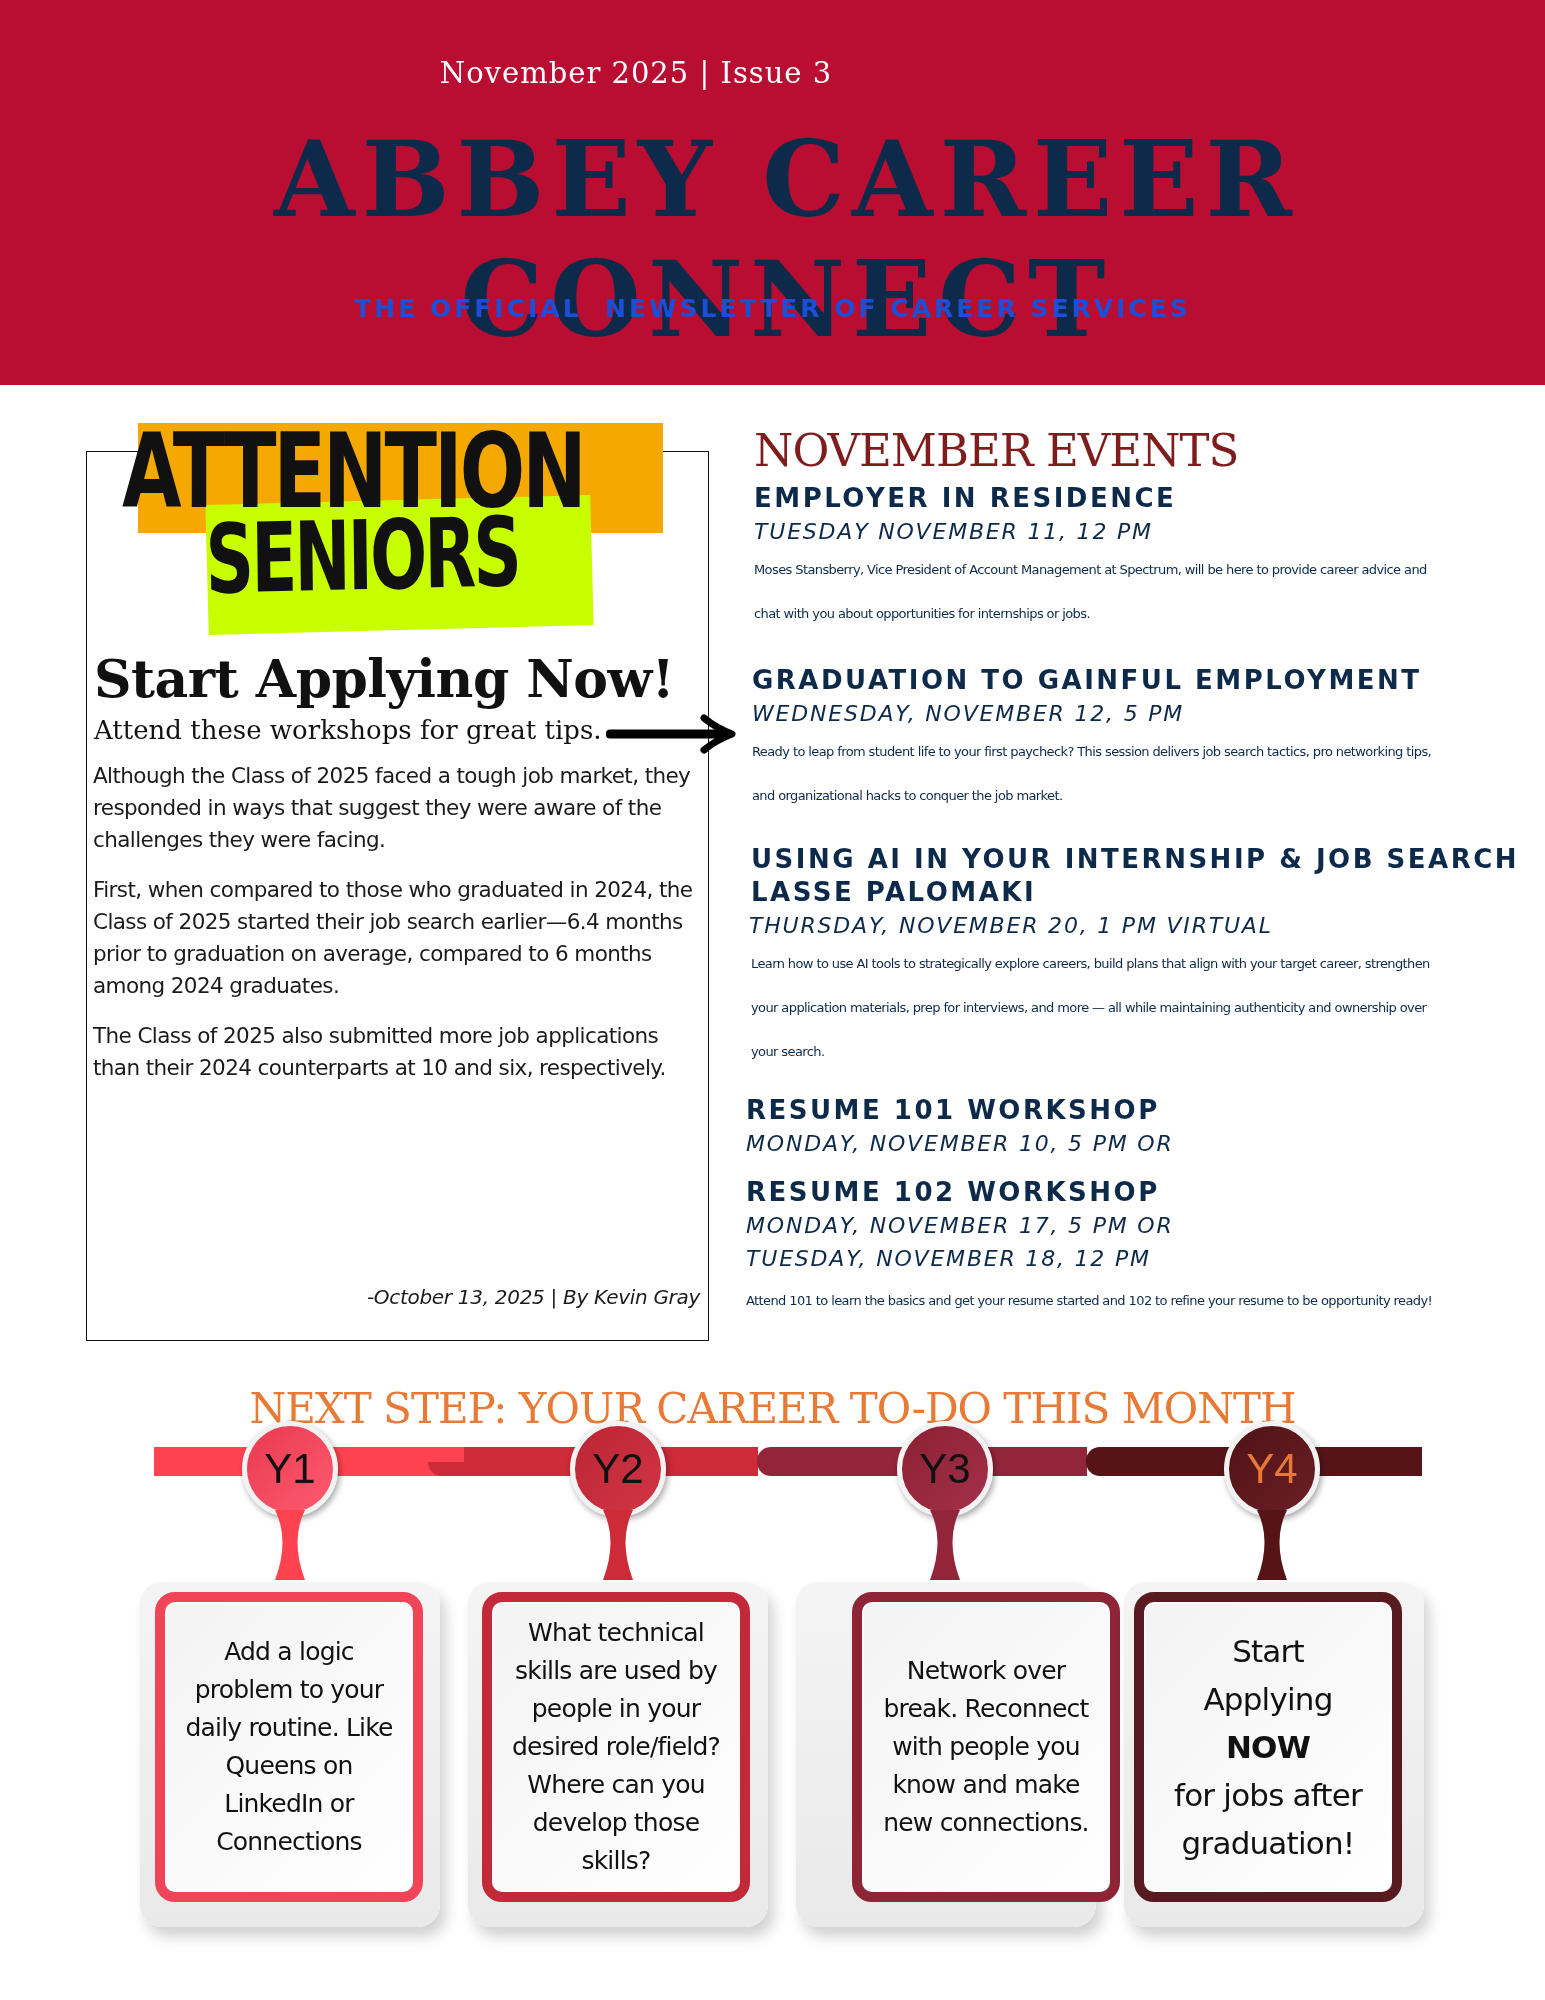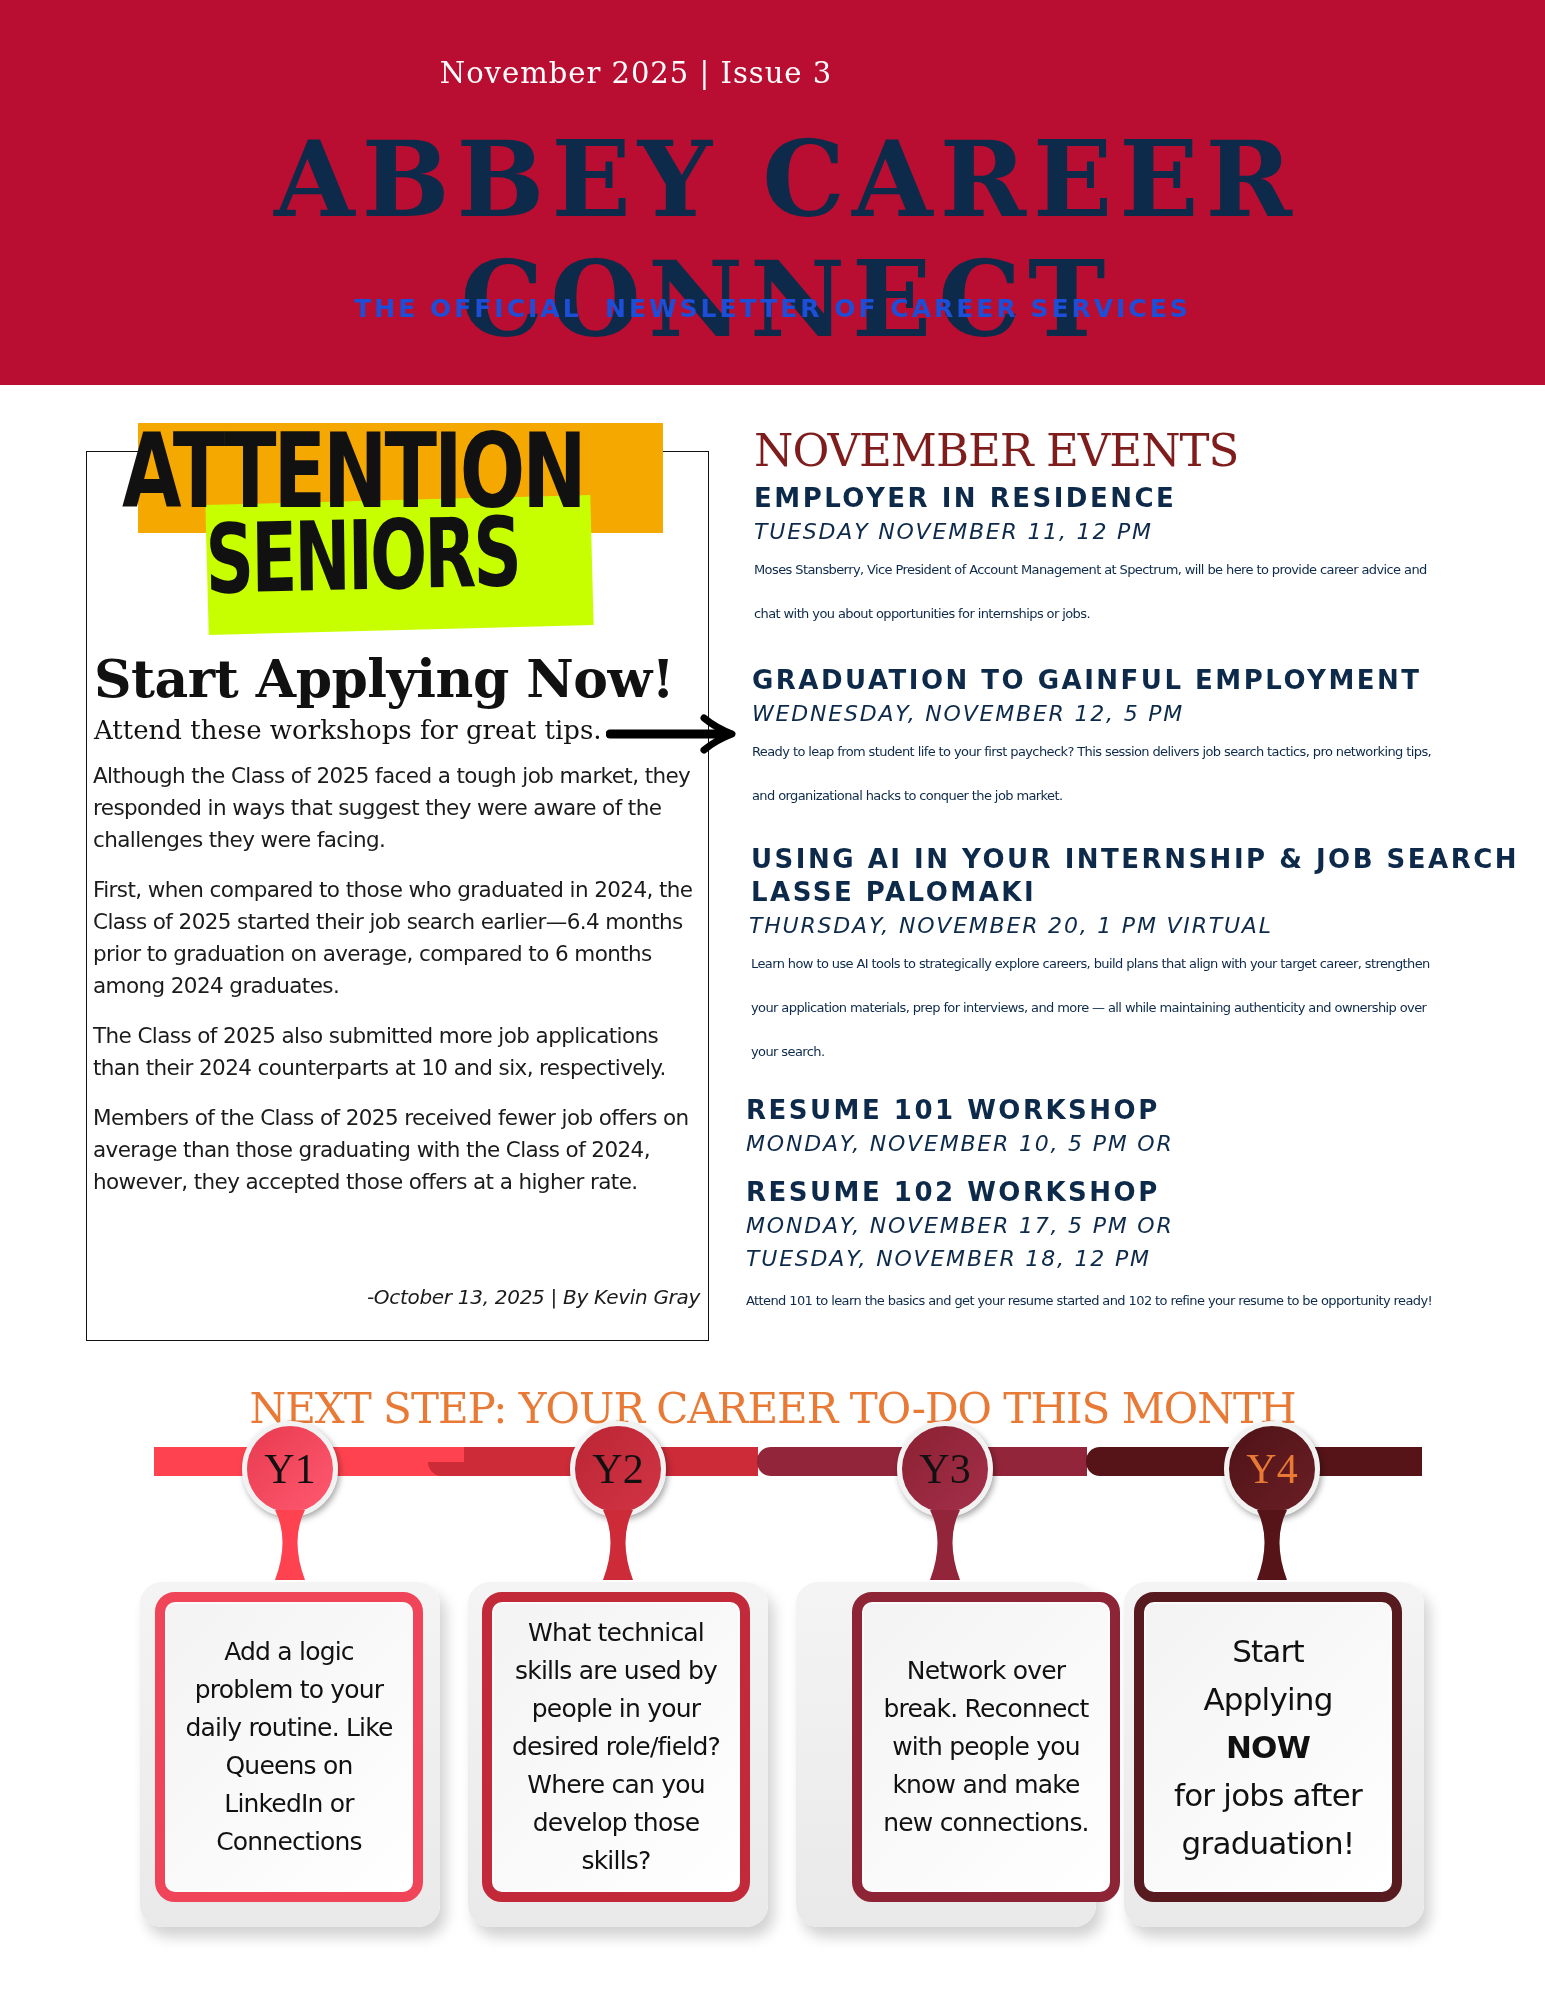--- a/index.html
+++ b/index.html
@@ -30,21 +30,21 @@
   
   .events-title { position: absolute; left: 754px; top: 424px; font-family: "DejaVu Serif", serif; font-size: 45px; color: #7f1d1d; white-space: nowrap; letter-spacing: -1px; }
   .event { position: absolute; color: #0d2a4a; }
   .event .ev-title { font-family: "DejaVu Sans", sans-serif; font-weight: bold; font-size: 26px; letter-spacing: 2.5px; line-height: 33px; white-space: nowrap; }
   .event .ev-date { font-family: "DejaVu Sans", sans-serif; font-size: 22px; letter-spacing: 1.8px; line-height: 33px; white-space: nowrap; font-style: italic; }
   .event .ev-desc { font-family: "DejaVu Sans", sans-serif; font-size: 13px; line-height: 44px; letter-spacing: -0.6px; }
 
   
   .next-title { position: absolute; left: 0; top: 1362px; width: 1545px; text-align: center; font-family: "DejaVu Serif", serif; font-size: 42px; color: #e87a35; white-space: nowrap; letter-spacing: -1px; margin-top: 22px; }
   .track { position: absolute; top: 1447px; height: 29px; }
-  .node { position: absolute; top: 1421px; width: 86px; height: 86px; border-radius: 50%; border: 5px solid #f2f2f2; box-shadow: 2px 3px 6px rgba(0,0,0,0.35); display: flex; align-items: center; justify-content: center; font-family: Liberation Serif, serif; font-size: 42px; box-sizing: content-box; }
+  .node { position: absolute; top: 1421px; width: 86px; height: 86px; border-radius: 50%; border: 5px solid #f2f2f2; box-shadow: 2px 3px 6px rgba(0,0,0,0.35); display: flex; align-items: center; justify-content: center; font-family: Liberation Sans, sans-serif; font-size: 42px; box-sizing: content-box; }
   .stem { position: absolute; top: 1510px; width: 34px; height: 70px; }
   .card-outer { position: absolute; top: 1582px; width: 300px; height: 345px; border-radius: 22px; background: linear-gradient(180deg,#f4f4f4,#e9e9e9); box-shadow: 6px 10px 14px rgba(0,0,0,0.18); }
   .card { position: absolute; top: 1592px; width: 268px; height: 310px; border-radius: 20px; box-sizing: border-box; border: 10px solid; background: linear-gradient(135deg,#f3f3f3,#ffffff); box-shadow: inset 0 0 0 2px rgba(255,255,255,0.6); display: flex; align-items: center; justify-content: center; text-align: center; }
   .card-text { font-family: "DejaVu Sans", sans-serif; font-size: 25px; line-height: 38px; color: #111; padding: 0 10px; letter-spacing: -0.8px; }
   .card-text.big { font-size: 31px; line-height: 48px; }
   .card-text b { font-weight: bold; }
 </style>
 </head>
 <body>
 
@@ -63,21 +63,20 @@
 <div class="subhead">Attend these workshops for great tips.</div>
 <svg class="arrow" viewBox="0 0 132 40">
   <path d="M4 20 L118 20" stroke="#000" stroke-width="9" stroke-linecap="round" fill="none"></path>
   <path d="M98 4 Q110 14 126 20 Q110 26 98 36" stroke="#000" stroke-width="7" stroke-linecap="round" stroke-linejoin="round" fill="none"></path>
 </svg>
 
 <div class="article-body">
   <p>Although the Class of 2025 faced a tough job market, they responded in ways that suggest they were aware of the challenges they were facing.</p>
   <p>First, when compared to those who graduated in 2024, the Class of 2025 started their job search earlier—6.4 months prior to graduation on average, compared to 6 months among 2024 graduates.</p>
   <p>The Class of 2025 also submitted more job applications than their 2024 counterparts at 10 and six, respectively.</p>
-  <p>Members of the Class of 2025 received fewer job offers on average than those graduating with the Class of 2024, however, they accepted those offers at a higher rate.</p>
 </div>
 <div class="byline">-October 13, 2025 | By Kevin Gray</div>
 
 <div class="events-title">NOVEMBER EVENTS</div>
 
 <div class="event" style="left:754px; top:482px; width:680px;">
   <div class="ev-title">EMPLOYER IN RESIDENCE</div>
   <div class="ev-date">TUESDAY NOVEMBER 11, 12 PM</div>
   <div class="ev-desc">Moses Stansberry, Vice President of Account Management at Spectrum, will be here to provide career advice and chat with you about opportunities for internships or jobs.</div>
 </div>

